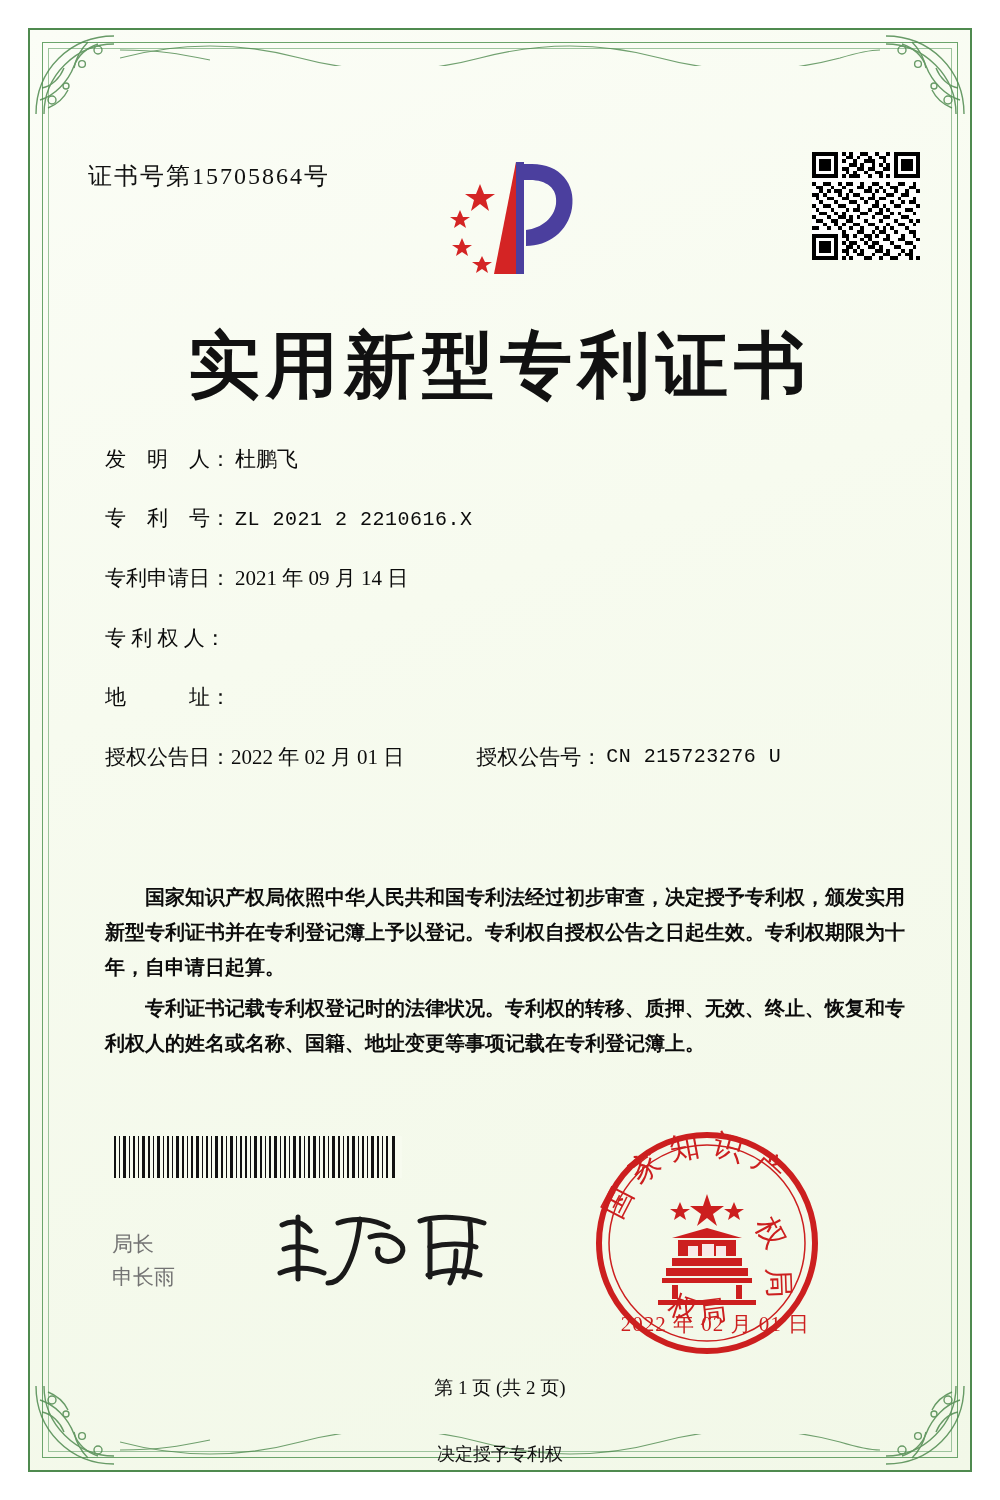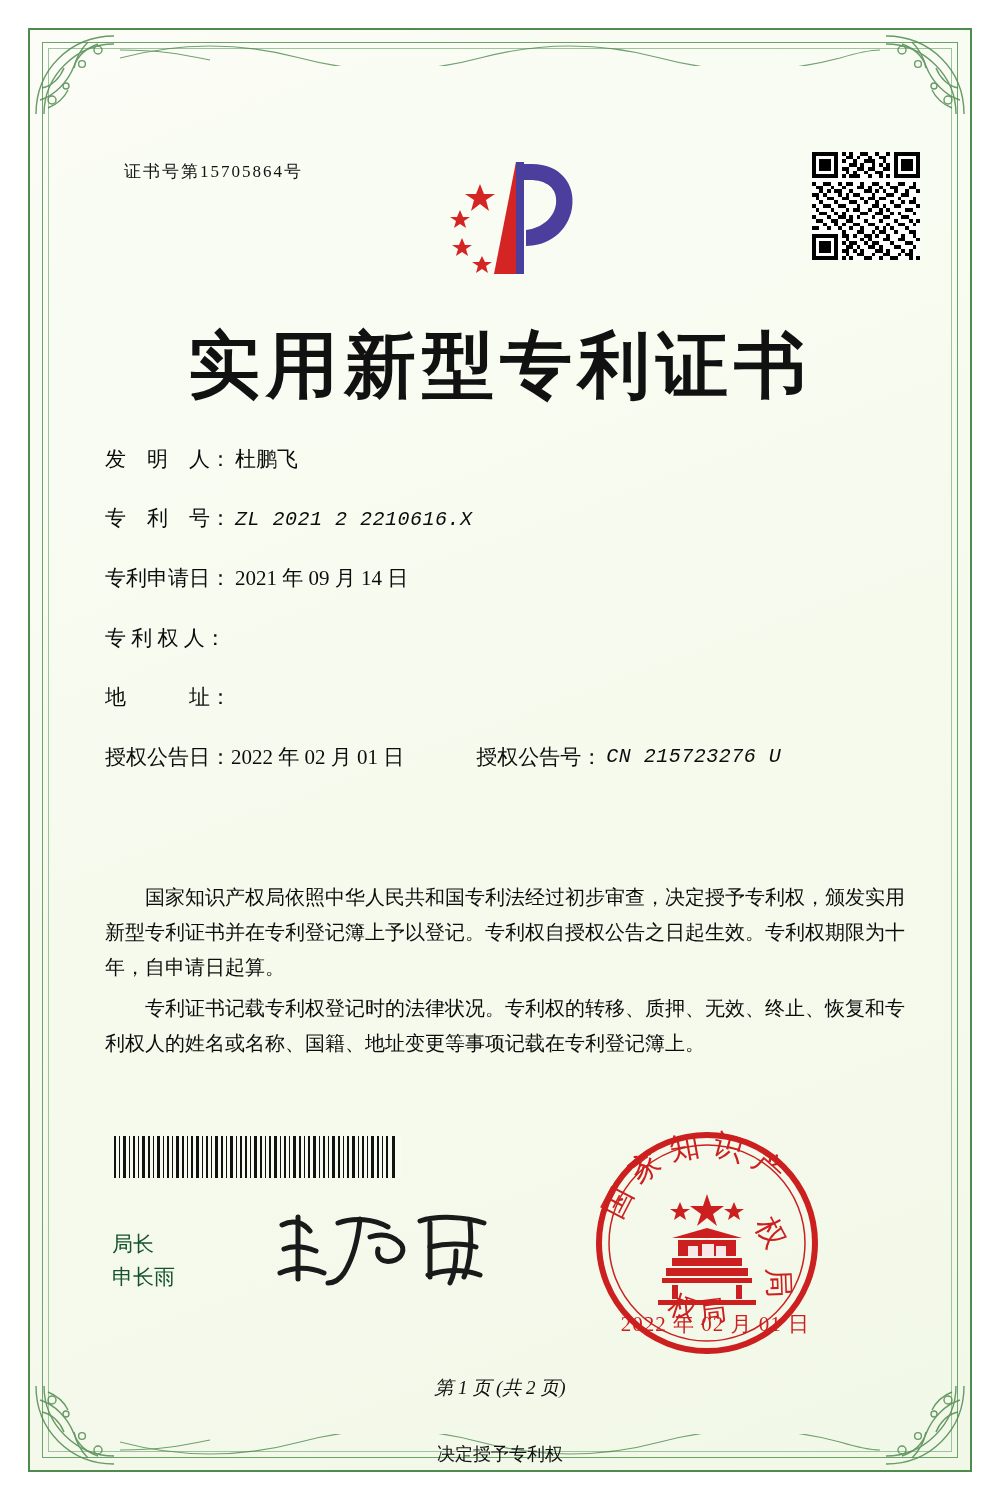--- a/index.html
+++ b/index.html
@@ -67,25 +67,24 @@
     opacity: .8;
   }
   .edge-top { top: 36px; }
   .edge-bottom { bottom: 36px; transform: scaleY(-1); }
 
   
   .cert-no {
     position: absolute;
     left: 88px;
     top: 160px;
-    font-size: 17px;
+    font-size: 24px;
     letter-spacing: 2px;
     color: #111;
     font-family: "Liberation Serif", serif;
-    margin-left: 36px;
   }
 
   .logo {
     position: absolute;
     left: 420px;
     top: 150px;
     width: 180px;
     height: 130px;
   }
 
@@ -133,55 +132,56 @@
     margin-left: 4px;
     flex: 1 1 auto;
   }
   .field-row.pair .field-label { flex: 0 0 auto; }
   .field-row.pair .seg2 {
     margin-left: 72px;
     display: flex;
     align-items: center;
   }
 
-  .mono { font-family: "Liberation Mono", monospace; font-size: 20px; letter-spacing: .5px; font-style: italic; }
+  .mono { font-family: "Liberation Mono", monospace; font-size: 20px; letter-spacing: .5px; }
 
   
   .paragraphs {
     position: absolute;
     left: 105px;
     right: 95px;
     top: 880px;
     font-size: 20px;
     line-height: 1.75;
     color: #0c0c0c;
     text-align: justify;
   }
   .paragraphs p {
     margin: 0 0 6px 0;
     text-indent: 2em;
+    font-weight: bold;
   }
 
   
   .barcode {
     position: absolute;
     left: 112px;
     top: 1136px;
     width: 290px;
     height: 42px;
   }
 
   
   .sign-block {
     position: absolute;
     left: 112px;
     top: 1228px;
     font-size: 21px;
     line-height: 1.55;
-    color: #14532d;
+    color: #737373;
   }
   .signature-img {
     position: absolute;
     left: 270px;
     top: 1205px;
     width: 250px;
     height: 90px;
   }
 
   
@@ -203,21 +203,20 @@
   }
 
   .page-number {
     position: absolute;
     left: 0;
     right: 0;
     top: 1375px;
     text-align: center;
     font-size: 19px;
     color: #111;
-    font-style: italic;
   }
   .footnote {
     position: absolute;
     left: 0;
     right: 0;
     top: 1442px;
     text-align: center;
     font-size: 18px;
     color: #111;
   }

